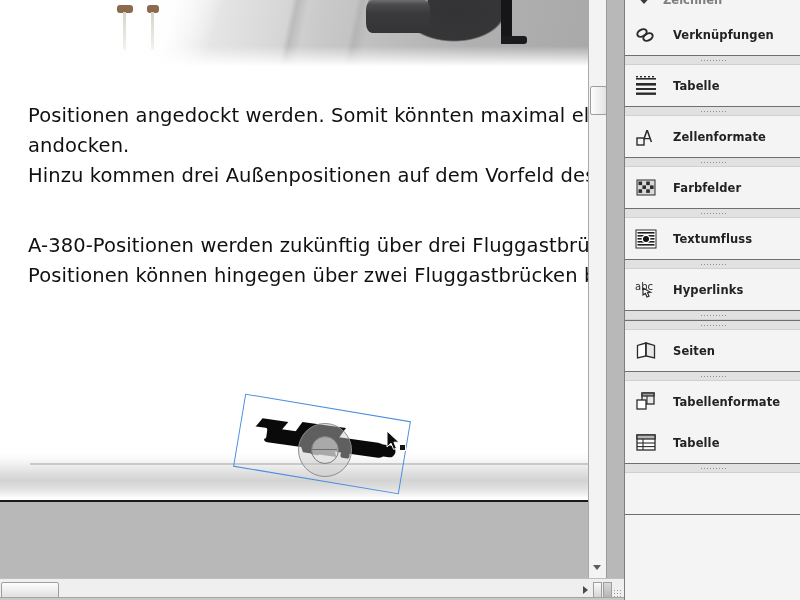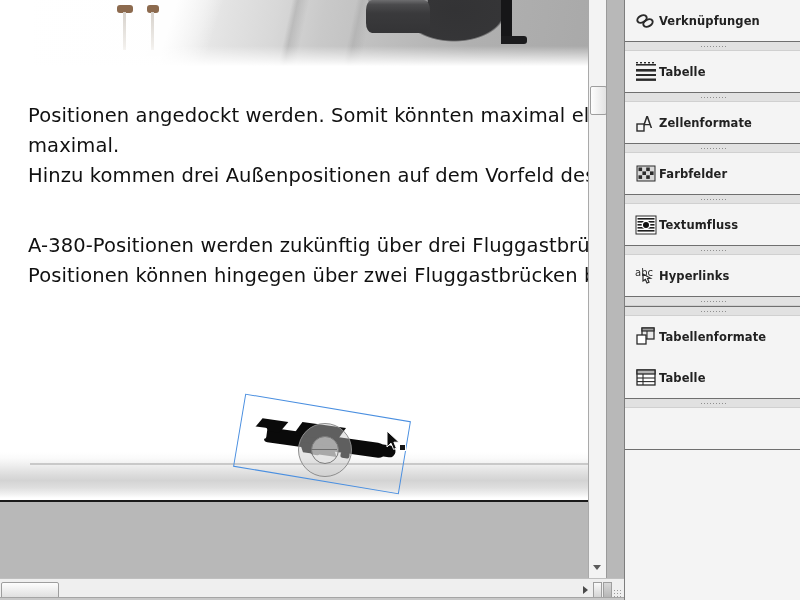--- a/index.html
+++ b/index.html
@@ -254,21 +254,21 @@
     width:26px;height:3px;
     background-image:radial-gradient(#8f8f8f 45%,transparent 46%);
     background-size:3px 3px;
   }
   .panel-item{
     display:flex;align-items:center;height:41px;padding-left:9px;
     cursor:default;
   }
   .panel-item .label{
     font-size:11.5px;color:#222;font-weight:bold;letter-spacing:.1px;
-    margin-left:1px;
+    margin-left:15px;
   }
   .pi-icon{
     width:24px;height:24px;flex:0 0 24px;position:relative;
   }
   .pi-icon svg{display:block;}
   
   #clipped-row{
     height:14px;position:relative;overflow:hidden;background:#f4f4f4;
   }
   #clipped-row .chev{
@@ -301,21 +301,21 @@
           <div class="pole-b"></div>
           <div class="drum-top"></div>
           <div class="drum"></div>
           <div class="post"></div>
           <div class="post-foot"></div>
           <div class="fade-bottom"></div>
         </div>
 
         <div id="para-1" class="copy">
           <div>Positionen angedockt werden. Somit könnten maximal elf F</div>
-          <div>maximal.</div>
+          <div>andocken.</div>
           <div>Hinzu kommen drei Außenpositionen auf dem Vorfeld des </div>
         </div>
 
         <div id="para-2" class="copy">
           <div>A-380-Positionen werden zukünftig über drei Fluggastbrück</div>
           <div>Positionen können hingegen über zwei Fluggastbrücken bo</div>
         </div>
 
         <div id="runway-band"></div>
         <div id="runway-edge"></div>
@@ -362,20 +362,24 @@
       <div class="arrow-right"></div>
       <div class="split-a"></div>
       <div class="split-b"></div>
       <div class="grip"></div>
     </div>
     <div id="doc-bottom-rule"></div>
   </div>
 
   <div id="panel-dock">
 
+    <div id="clipped-row">
+      <div class="chev"></div>
+      <div class="ghost-text">Zeichnen</div>
+    </div>
 
     <div id="dock-body">
         <div class="panel-group">
           <div class="panel-item">
             <span class="pi-icon">
               <svg width="24" height="24" viewBox="0 0 24 24">
                 <g fill="none" stroke="#2b2b2b" stroke-width="2">
                   <ellipse cx="8" cy="10" rx="5" ry="3.4" transform="rotate(-30 8 10)"></ellipse>
                   <ellipse cx="14" cy="14" rx="5" ry="3.4" transform="rotate(-30 14 14)"></ellipse>
                 </g>
@@ -471,20 +475,33 @@
           </div>
         </div>
         <div class="panel-group">
           <div class="group-gripper"></div>
         </div>
         <div class="panel-group">
           <div class="group-gripper"></div>
           <div class="panel-item">
             <span class="pi-icon">
               <svg width="24" height="24" viewBox="0 0 24 24">
+                <path d="M12 4 L3.5 6.4 L3.5 19 L12 17 Z" fill="#fff" stroke="#2b2b2b" stroke-width="1.3"></path>
+                <path d="M12 4 L20.5 6.4 L20.5 19 L12 17 Z" fill="#e8e8e8" stroke="#2b2b2b" stroke-width="1.3"></path>
+                <rect x="11.4" y="4" width="1.2" height="13" fill="#2b2b2b"></rect>
+              </svg>
+            </span>
+            <span class="label">Seiten</span>
+          </div>
+        </div>
+        <div class="panel-group">
+          <div class="group-gripper"></div>
+          <div class="panel-item">
+            <span class="pi-icon">
+              <svg width="24" height="24" viewBox="0 0 24 24">
                 <rect x="8" y="3" width="12" height="11" fill="#e9e9e9" stroke="#2b2b2b" stroke-width="1.3"></rect>
                 <rect x="8" y="3" width="12" height="3" fill="#9c9c9c" stroke="#2b2b2b" stroke-width="1.2"></rect>
                 <line x1="13" y1="6" x2="13" y2="14" stroke="#2b2b2b" stroke-width="1.1"></line>
                 <rect x="3" y="10" width="9" height="9" fill="#fff" stroke="#2b2b2b" stroke-width="1.3"></rect>
               </svg>
             </span>
             <span class="label">Tabellenformate</span>
           </div>
           <div class="panel-item">
             <span class="pi-icon">

